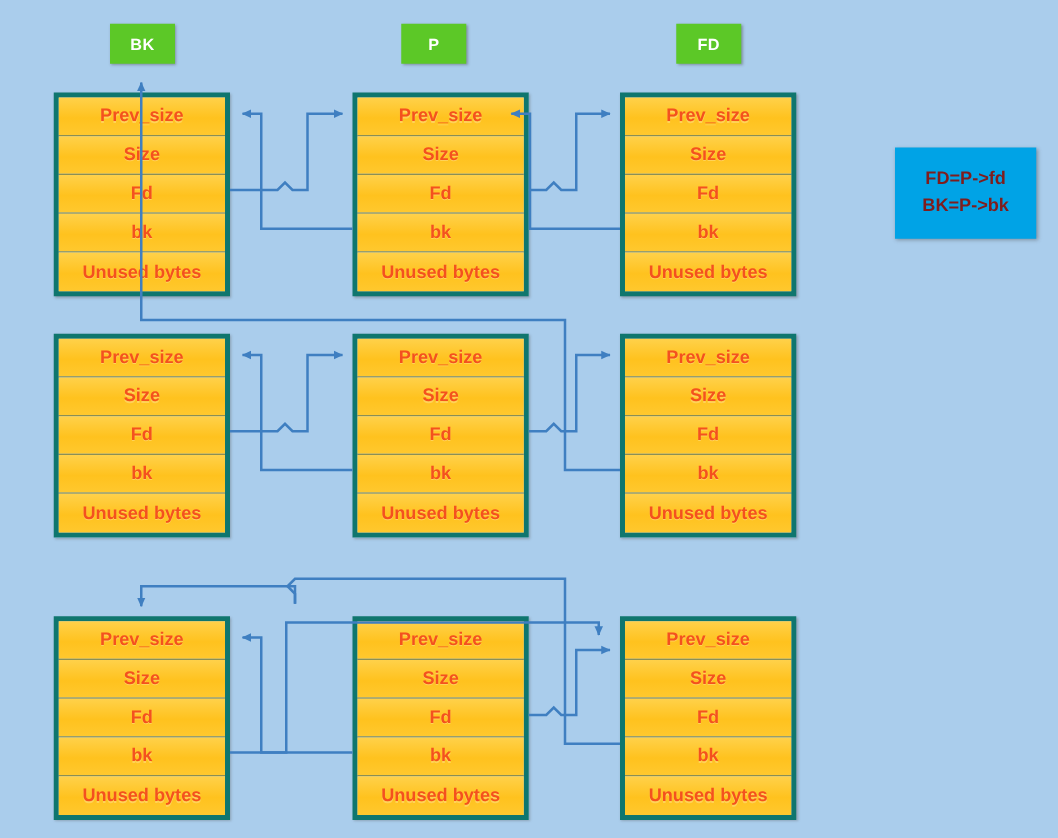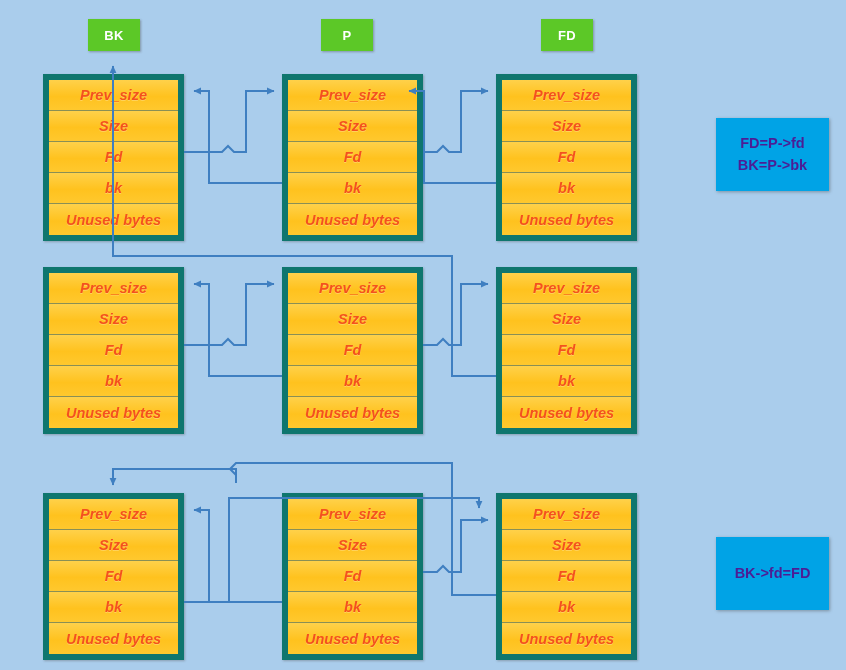--- a/index.html
+++ b/index.html
@@ -22,44 +22,43 @@
     font-size:13px;
     display:flex;align-items:center;justify-content:center;
     box-shadow:1px 1px 2px rgba(80,80,80,.45);
     letter-spacing:.3px;
   }
 
   
   .chunk{
     position:absolute;
     width:141px;
-    border:6px solid #0f766e;
+    border:4px solid #0f766e;
     box-sizing:border-box;
     box-shadow:1px 1px 2px rgba(90,90,90,.4);
-    font-style:italic;
   }
   .cell{
     height:31px;
     box-sizing:border-box;
     background:linear-gradient(180deg,#ffd14a 0%,#ffc21e 55%,#ffc82e 100%);
     border-bottom:1px solid #8a8f55;
     color:#f4511e;
     font-weight:bold;
     font-size:14.5px;
     display:flex;align-items:center;justify-content:center;
     text-shadow:0 1px 0 rgba(255,255,255,.25);
     white-space:nowrap;
   }
   .chunk .cell:last-child{border-bottom:none;}
 
   
   .formula{
     position:absolute;
     background:#00a3e6;
-    color:#4c1d95;
+    color:#7f1d1d;
     font-weight:bold;
     font-size:14.5px;
     display:flex;flex-direction:column;
     align-items:center;justify-content:center;
     box-shadow:1px 1px 3px rgba(70,70,70,.45);
     line-height:1.45;
   }
 
   
   #wires{position:absolute;left:0;top:0;width:846px;height:670px;pointer-events:none;}
@@ -142,23 +141,20 @@
     <div class="cell">bk</div>
     <div class="cell">Unused bytes</div>
   </div>
   <div class="chunk" style="left:472px;top:493px;">
     <div class="cell">Prev_size</div>
     <div class="cell">Size</div>
     <div class="cell">Fd</div>
     <div class="cell">bk</div>
     <div class="cell">Unused bytes</div>
   </div>
-  <div class="formula" style="left:692px;top:537px;width:113px;height:73px;">
-    <span>BK-&gt;fd=FD</span>
-  </div>
 
   <svg id="wires" viewBox="0 0 846 670">
     <defs>
       <marker id="ah" markerWidth="8" markerHeight="8" refX="7" refY="4" orient="auto" markerUnits="userSpaceOnUse">
         <path d="M0,0.6 L7.5,4 L0,7.4 Z" fill="#3f7fc1"></path>
       </marker>
     </defs>
 
     <path class="wire" d="M160,152 L198,152 L204,146 L210,152 L222,152 L222,91 L250,91" marker-end="url(#ah)"></path>
 

